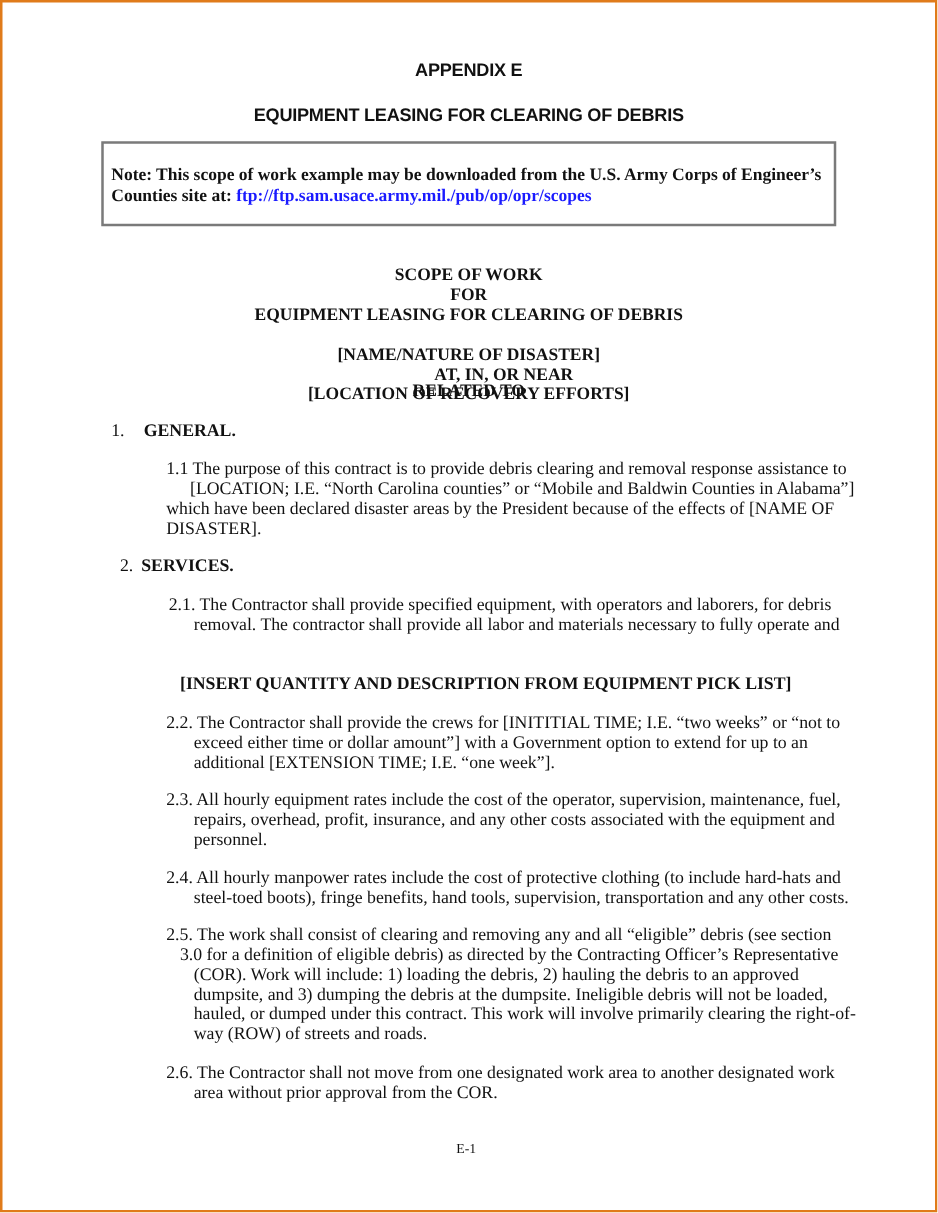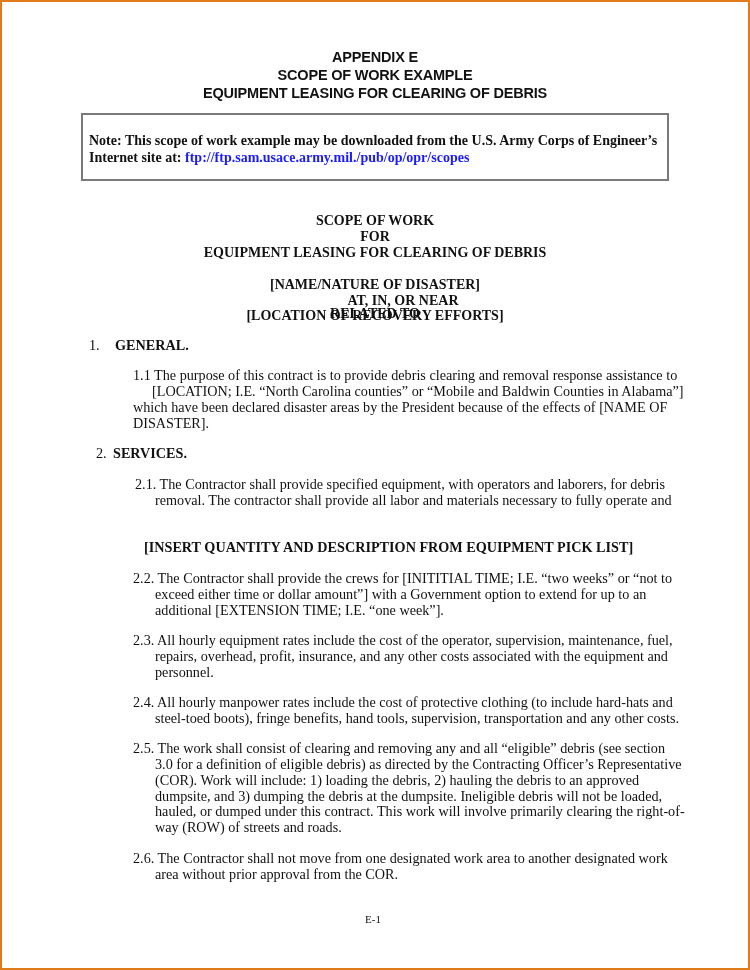--- a/index.html
+++ b/index.html
@@ -22,27 +22,26 @@
   .sub { font-size:14px; font-weight:bold; line-height:16.5px; }
   .body { font-size:14.2px; line-height:16.3px; }
   .bold { font-weight:bold; }
 </style>
 </head>
 <body>
 
 <div class="page">
 
   <div class="line center sans title" style="top:46px;">APPENDIX E</div>
-  <div class="line center sans title" style="top:64px;">SCOPE OF WORK EXAMPLE</div>
   <div class="line center sans title" style="top:82px;">EQUIPMENT LEASING FOR CLEARING OF DEBRIS</div>
 
   <div class="note-box">
     <div class="line serif note" style="left:6px; top:17px;">Note:  This scope of work example may be downloaded from the U.S. Army Corps of Engineer’s</div>
     <div class="line serif note" style="left:6px; top:34px;">
-      <span>Internet site at: </span><a>ftp://ftp.sam.usace.army.mil./pub/op/opr/scopes</a>
+      <span>Counties site at: </span><a>ftp://ftp.sam.usace.army.mil./pub/op/opr/scopes</a>
     </div>
   </div>
 
   <div class="line center serif sub" style="top:211px;">SCOPE OF WORK</div>
   <div class="line center serif sub" style="top:227px;">FOR</div>
   <div class="line center serif sub" style="top:243px;">EQUIPMENT LEASING FOR CLEARING OF DEBRIS</div>
   <div class="line center serif sub" style="top:259px;margin-top:45px;">RELATED TO</div>
   <div class="line center serif sub" style="top:275px;">[NAME/NATURE OF DISASTER]</div>
   <div class="line center serif sub" style="top:291px;padding-left:28px;">AT, IN, OR NEAR</div>
   <div class="line center serif sub" style="top:306px;">[LOCATION OF RECOVERY EFFORTS]</div>
@@ -68,21 +67,21 @@
   <div class="line serif body" style="left:153px; top:600px;">additional [EXTENSION TIME; I.E. “one week”].</div>
 
   <div class="line serif body" style="left:131px; top:630px;">2.3.   All hourly equipment rates include the cost of the operator, supervision, maintenance, fuel,</div>
   <div class="line serif body" style="left:153px; top:646px;">repairs, overhead, profit, insurance, and any other costs associated with the equipment and</div>
   <div class="line serif body" style="left:153px; top:662px;">personnel.</div>
 
   <div class="line serif body" style="left:131px; top:692px;">2.4. All hourly manpower rates include the cost of protective clothing (to include hard-hats and</div>
   <div class="line serif body" style="left:153px; top:708px;">steel-toed boots), fringe benefits, hand tools, supervision, transportation and any other costs.</div>
 
   <div class="line serif body" style="left:131px; top:738px;">2.5.  The work shall consist of clearing and removing any and all “eligible” debris (see section</div>
-  <div class="line serif body" style="left:153px; top:754px;">3.0 for a definition of eligible debris) as directed by the Contracting Officer’s Representative</div>
+  <div class="line serif body" style="left:142px; top:754px;">3.0 for a definition of eligible debris) as directed by the Contracting Officer’s Representative</div>
   <div class="line serif body" style="left:153px; top:770px;">(COR).  Work will include: 1) loading the debris, 2) hauling the debris to an approved</div>
   <div class="line serif body" style="left:153px; top:786px;">dumpsite, and 3) dumping the debris at the dumpsite.  Ineligible debris will not be loaded,</div>
   <div class="line serif body" style="left:153px; top:801px;">hauled, or dumped under this contract.  This work will involve primarily clearing the right-of-</div>
   <div class="line serif body" style="left:153px; top:817px;">way (ROW) of streets and roads.</div>
 
   <div class="line serif body" style="left:131px; top:848px;">2.6.   The Contractor shall not move from one designated work area to another designated work</div>
   <div class="line serif body" style="left:153px; top:864px;">area without prior approval from the COR.</div>
 
   <div class="line serif" style="left:363px; top:911px; font-size:11px;">E-1</div>
 </div>

